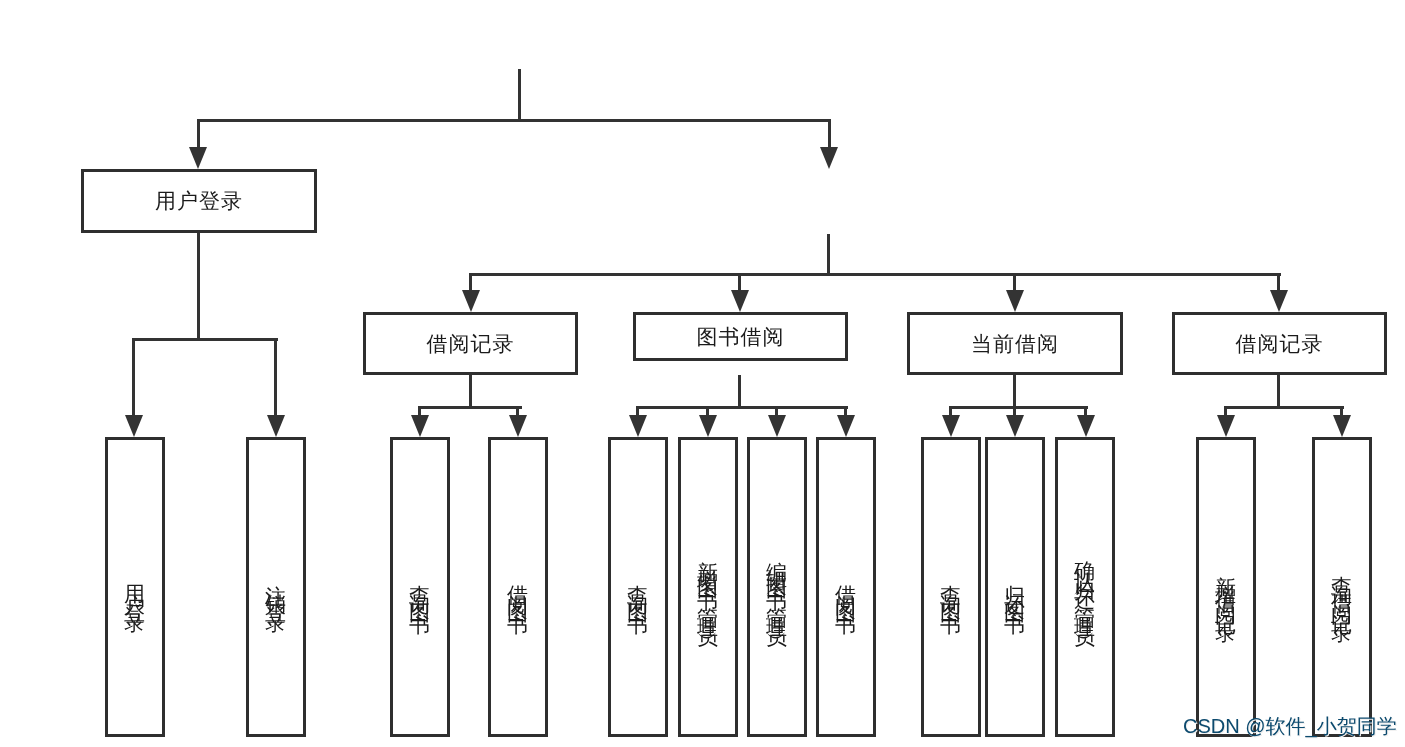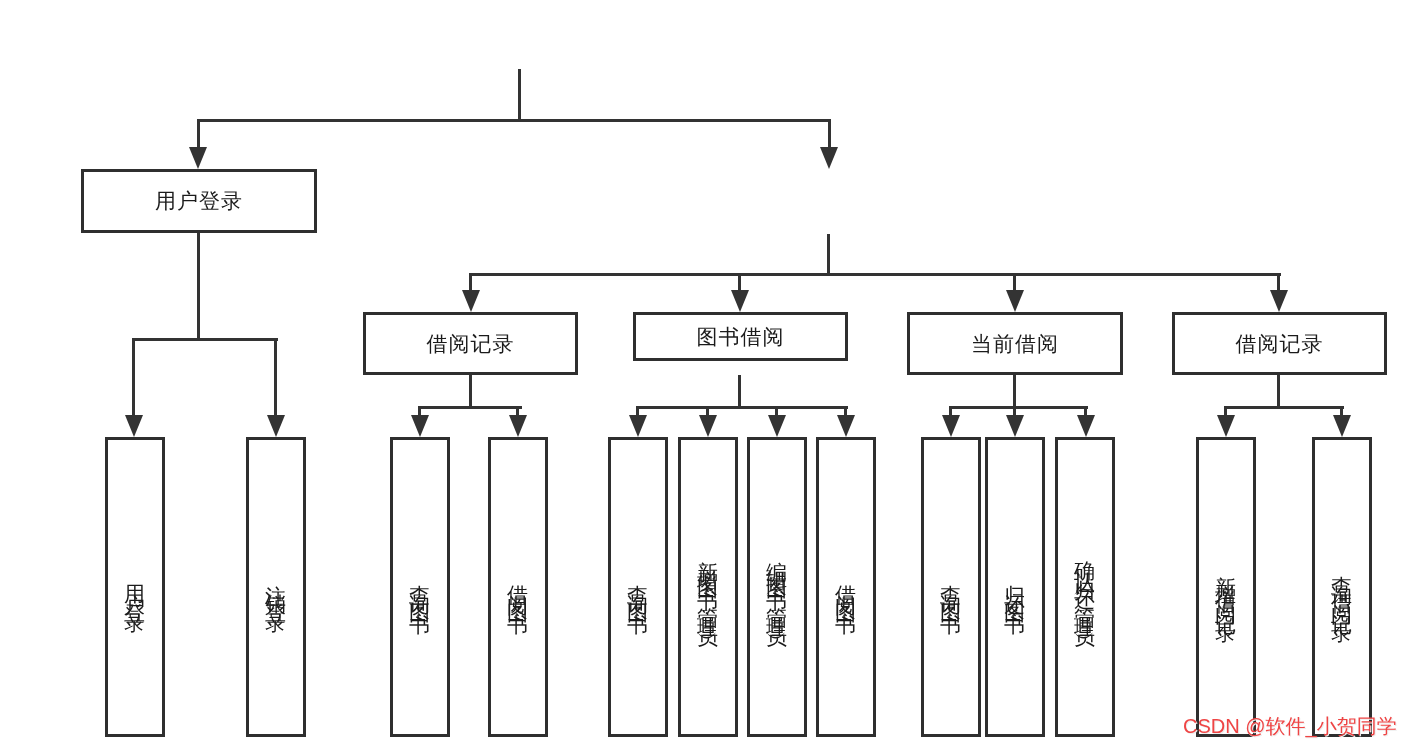--- a/index.html
+++ b/index.html
@@ -42,21 +42,21 @@
     position:absolute;
     width:0;height:0;
     border-left:9px solid transparent;
     border-right:9px solid transparent;
     border-top:22px solid #333333;
   }
   .watermark{
     position:absolute;
     left:1183px;top:713px;
     font-size:20px;
-    color:#ef4444;
+    color:#0c4a6e;
     text-shadow:1px 1px 0 #ededed;
     white-space:nowrap;
   }
 </style>
 </head>
 <body>
 
 <div class="canvas">
 
   <div class="line" style="left:518px;top:69px;width:3px;height:53px"></div>

